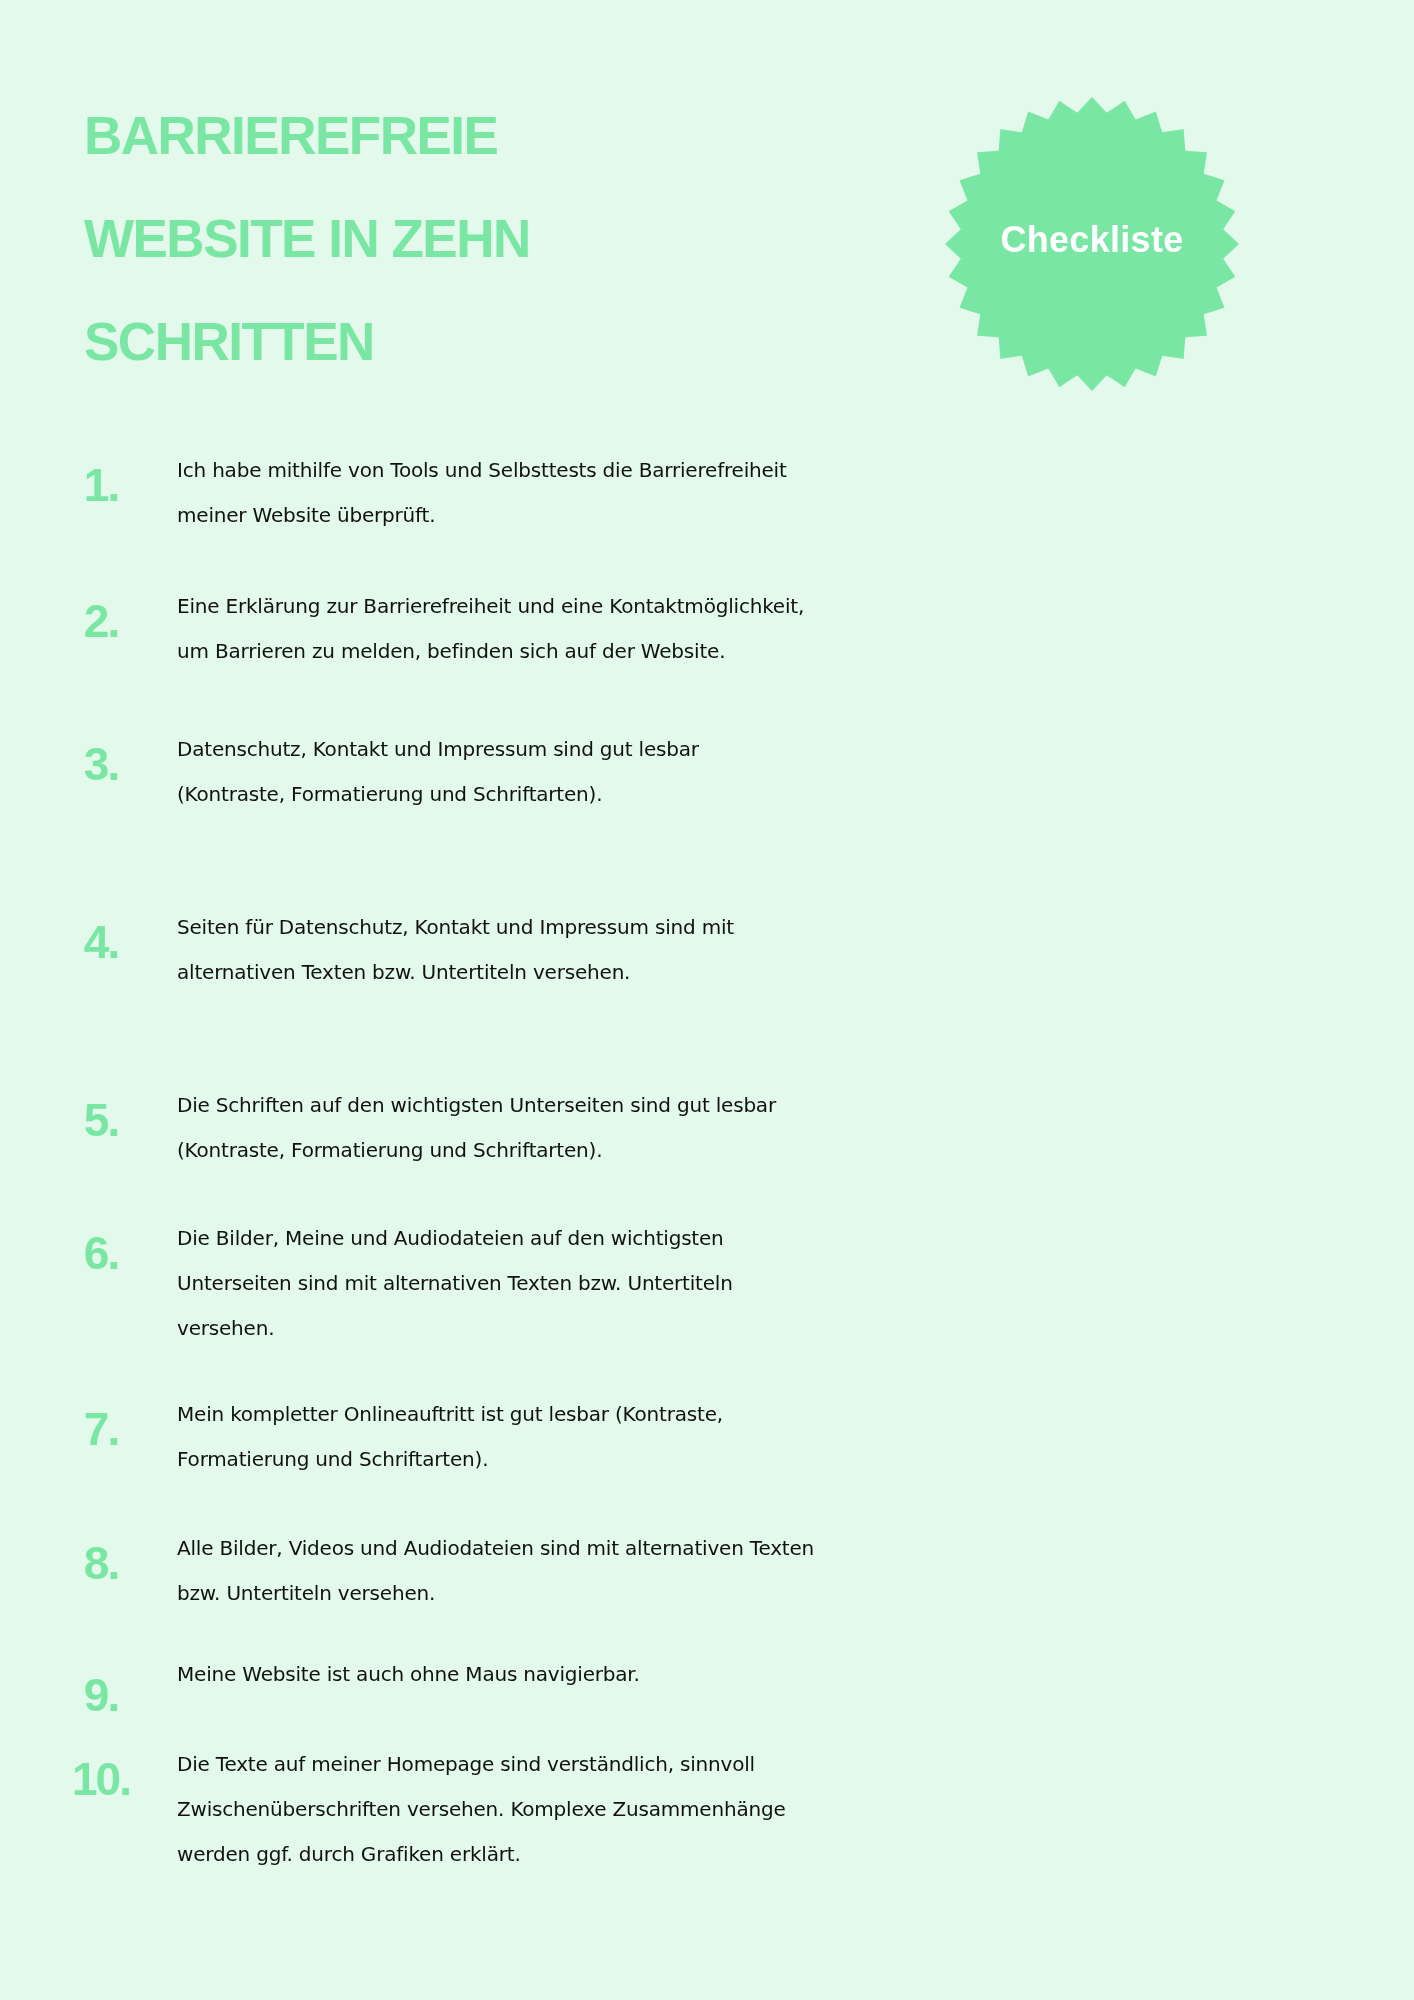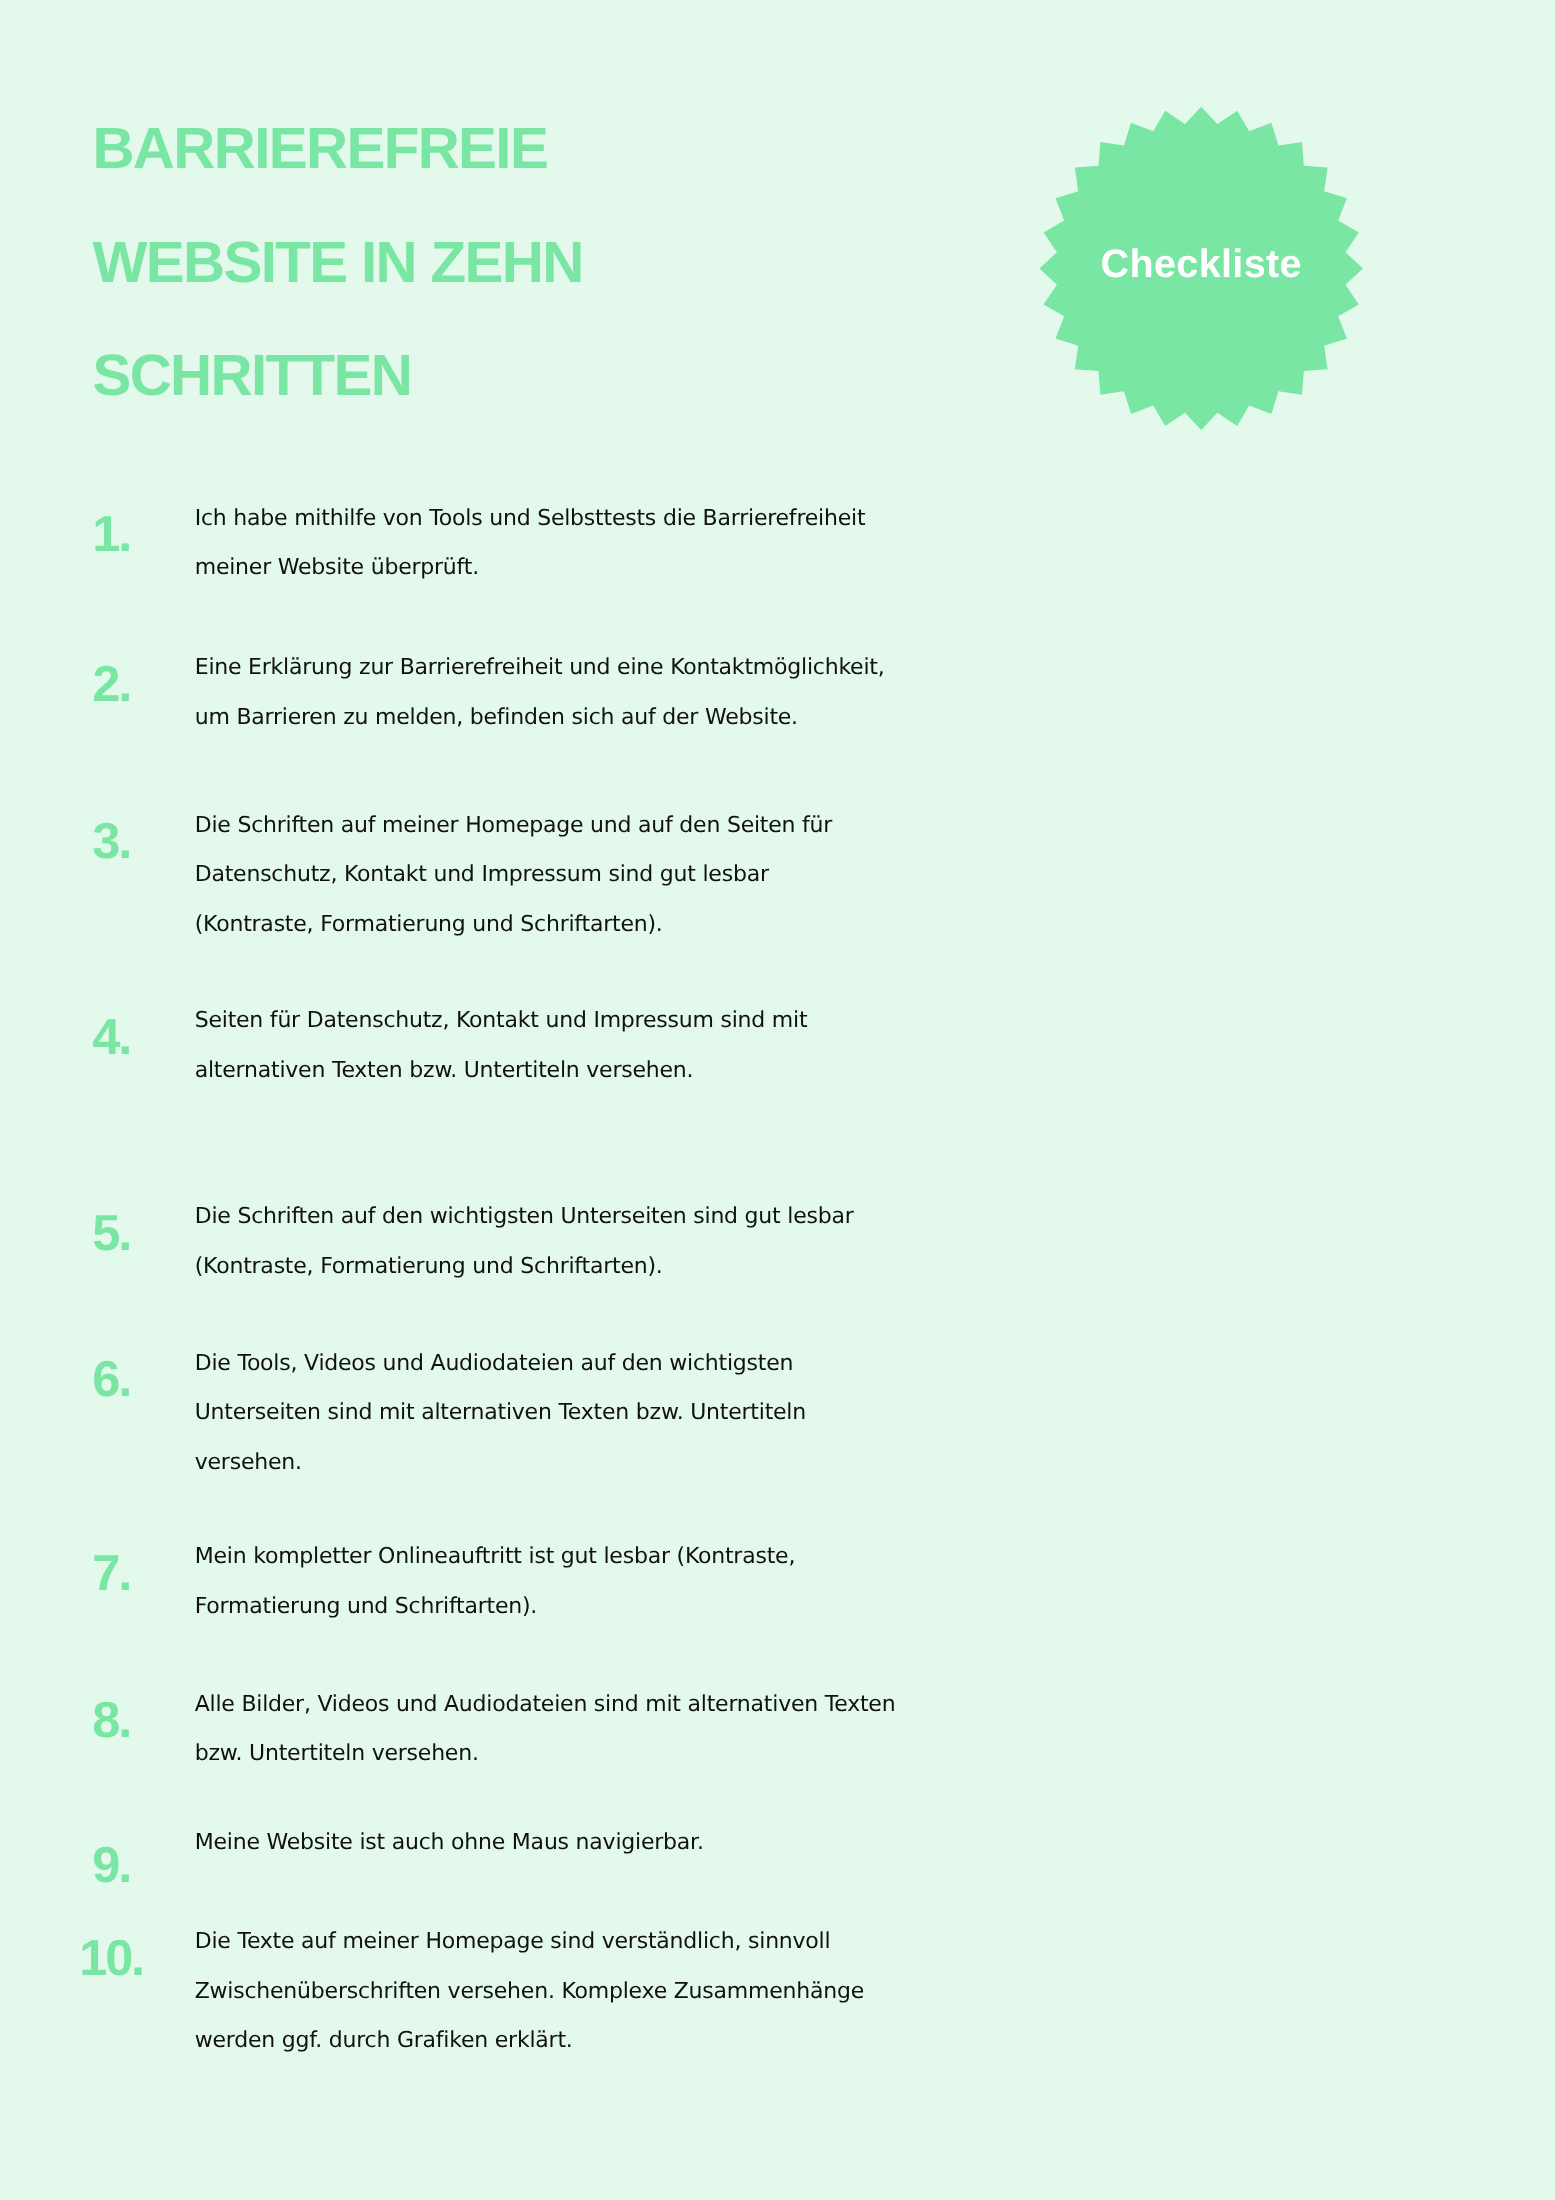--- a/index.html
+++ b/index.html
@@ -89,21 +89,20 @@
     <div class="num">2.</div>
     <div class="text">
       <span>Eine Erklärung zur Barrierefreiheit und eine Kontaktmöglichkeit,</span>
       <span>um Barrieren zu melden, befinden sich auf der Website.</span>
     </div>
   </div>
 
   <div class="item" style="top:736px;">
     <div class="num">3.</div>
     <div class="text">
-      <span>Die Schriften auf meiner Homepage und auf den Seiten für</span>
       <span>Datenschutz, Kontakt und Impressum sind gut lesbar</span>
       <span>(Kontraste, Formatierung und Schriftarten).</span>
     </div>
   </div>
 
   <div class="item" style="top:914px;">
     <div class="num">4.</div>
     <div class="text">
       <span>Seiten für Datenschutz, Kontakt und Impressum sind mit</span>
       <span>alternativen Texten bzw. Untertiteln versehen.</span>
@@ -114,21 +113,21 @@
     <div class="num">5.</div>
     <div class="text">
       <span>Die Schriften auf den wichtigsten Unterseiten sind gut lesbar</span>
       <span>(Kontraste, Formatierung und Schriftarten).</span>
     </div>
   </div>
 
   <div class="item" style="top:1225px;">
     <div class="num">6.</div>
     <div class="text">
-      <span>Die Tools, Videos und Audiodateien auf den wichtigsten</span>
+      <span>Die Bilder, Meine und Audiodateien auf den wichtigsten</span>
       <span>Unterseiten sind mit alternativen Texten bzw. Untertiteln</span>
       <span>versehen.</span>
     </div>
   </div>
 
   <div class="item" style="top:1401px;">
     <div class="num">7.</div>
     <div class="text">
       <span>Mein kompletter Onlineauftritt ist gut lesbar (Kontraste,</span>
       <span>Formatierung und Schriftarten).</span>

